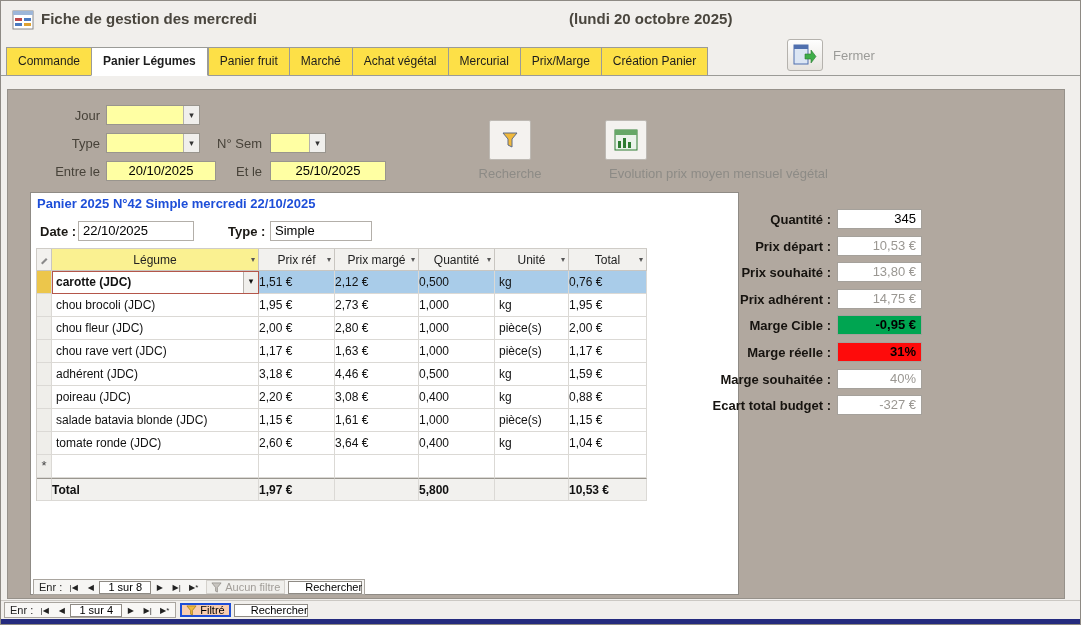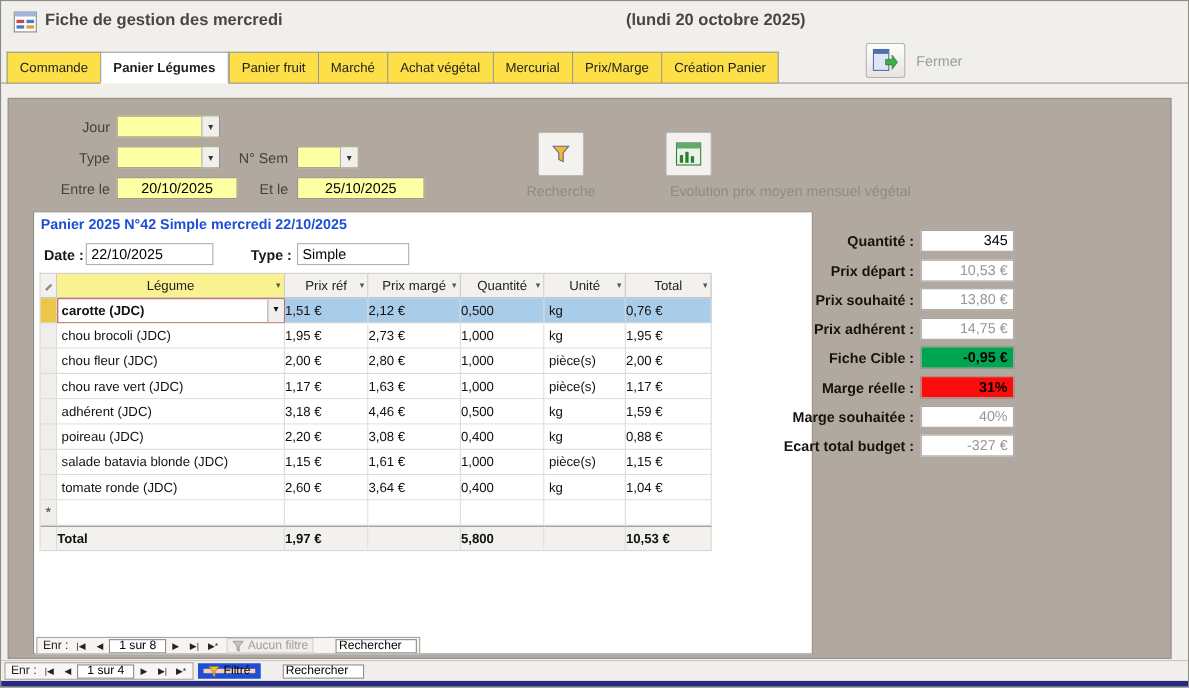--- a/index.html
+++ b/index.html
@@ -63,22 +63,22 @@
   .cbA::after{content:"▾"}
   .newsel{text-align:center;color:#444;font-size:13px}
   .tr.totalrow .td{background:#f2f1ee;border-top:1px solid #9a968f;font-weight:bold}
 
   
   .navLabel{padding:0 3px;color:#222}
   .navBtn{width:17px;text-align:center;font-size:8px;color:#222;cursor:default}
   .navBox{width:52px;height:13px;background:#fff;border:1px solid #8f8b85;text-align:center;font-size:11px;line-height:11px}
   .navFilt{display:flex;align-items:center;gap:3px;padding:0 4px;height:14px;font-size:11px;margin-left:4px}
   .navFilt.disabled{color:#a19d98;border:1px solid #d4d1cc;background:#f0efec}
-  .navFilt.active{background:#f8cdb0;border:5px solid #1d4ed8;color:#000}
-  .navSearch{width:74px;height:13px;background:#fff;border:1px solid #8f8b85;font-size:11px;line-height:11px;padding-left:2px;margin-left:20px;color:#000}
+  .navFilt.active{background:#f8cdb0;border:2px solid #1d4ed8;color:#000}
+  .navSearch{width:74px;height:13px;background:#fff;border:1px solid #8f8b85;font-size:11px;line-height:11px;padding-left:16px;margin-left:3px;color:#000}
   #sf-nav{position:absolute;left:2px;top:386px;height:16px;display:flex;align-items:center;font-size:11px;
       background:#f6f5f3;border:1px solid #a9a59f;padding:0 2px}
   #mainbar{position:absolute;left:0;top:599px;width:100%;height:19px;background:#f1efec;border-top:1px solid #cbc8c3;
       display:flex;align-items:center;padding-left:3px;font-size:11px}
   .navGroup{display:flex;align-items:center;border:1px solid #a9a59f;background:#f8f7f5;height:16px;padding:0 2px}
   #navy{position:absolute;left:0;top:618px;width:100%;height:7px;background:#252b7e}
 
   
   .sumRow{position:absolute;left:520px;width:394px;height:20px;display:flex;align-items:center;justify-content:flex-end;gap:6px}
   .sumLabel{font-size:13px;font-weight:600;color:#16130f;white-space:nowrap}
@@ -337,21 +337,21 @@
     </div>
     <div class="sumRow" style="top:172px">
       <span class="sumLabel">Prix souhaité :</span>
       <span class="sumVal v-dis">13,80 €</span>
     </div>
     <div class="sumRow" style="top:199px">
       <span class="sumLabel">Prix adhérent :</span>
       <span class="sumVal v-dis">14,75 €</span>
     </div>
     <div class="sumRow" style="top:225px">
-      <span class="sumLabel">Fiche Cible :</span>
+      <span class="sumLabel">Marge Cible :</span>
       <span class="sumVal v-green">-0,95 €</span>
     </div>
     <div class="sumRow" style="top:252px">
       <span class="sumLabel">Marge réelle :</span>
       <span class="sumVal v-red">31%</span>
     </div>
     <div class="sumRow" style="top:279px">
       <span class="sumLabel">Marge souhaitée :</span>
       <span class="sumVal v-dis">40%</span>
     </div>

